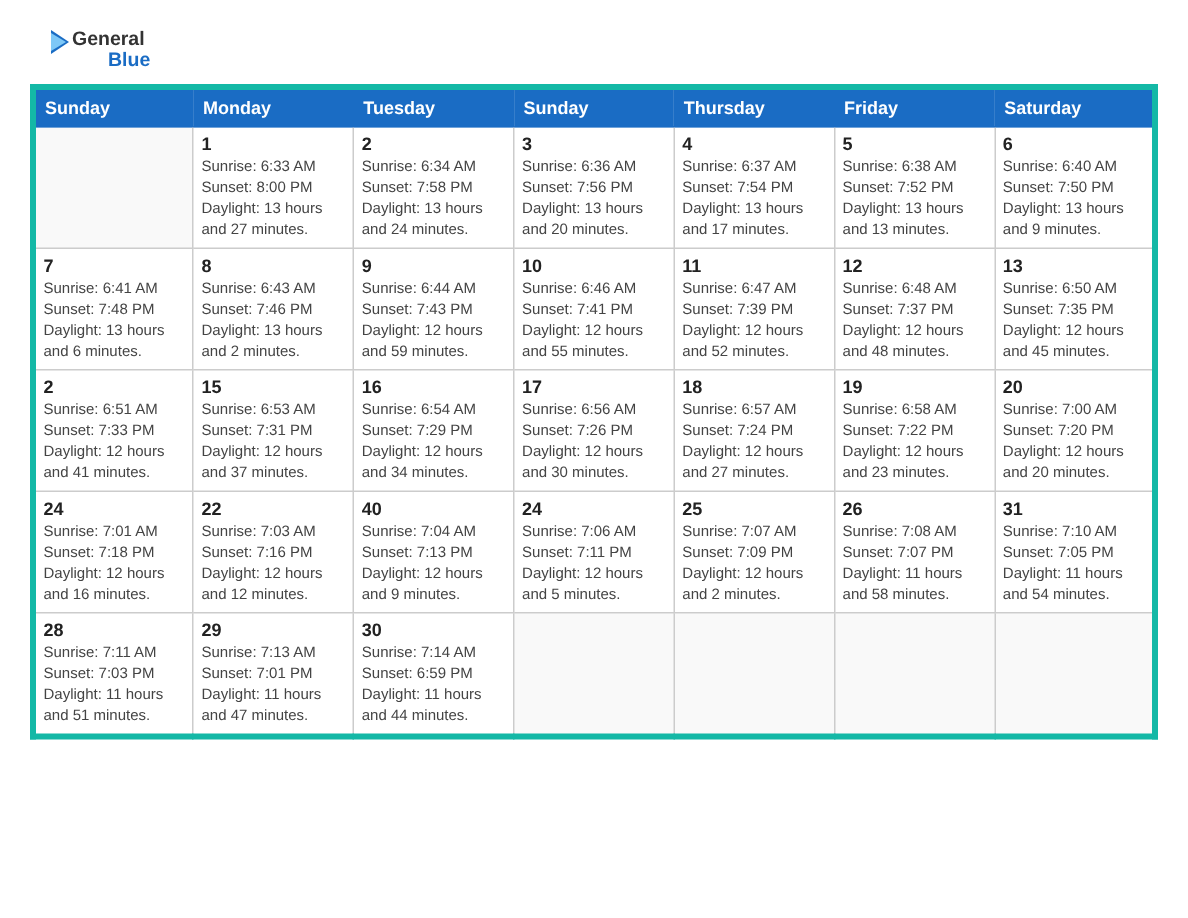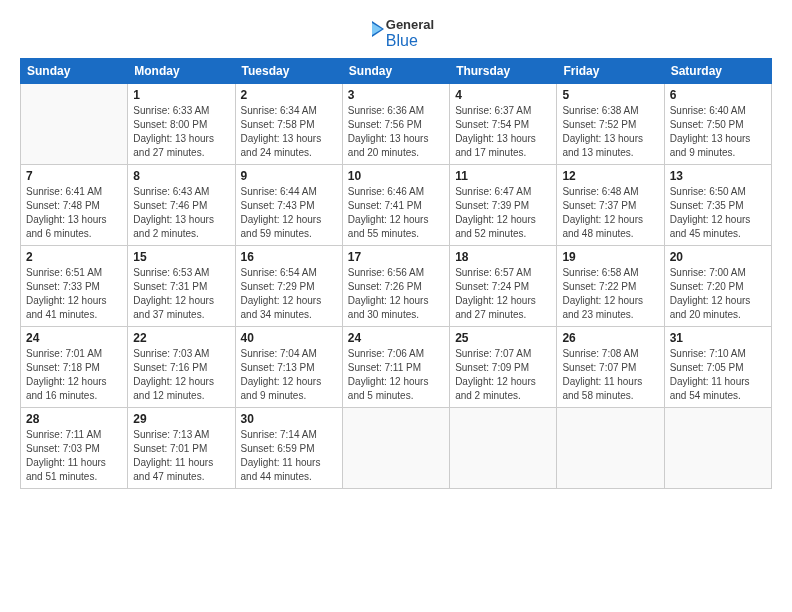--- a/index.html
+++ b/index.html
@@ -11,21 +11,21 @@
       overflow: hidden;
     }
     .page {
       width: 792px;
       height: 612px;
       padding: 18px 20px 14px 20px;
     }
     .header {
       display: flex;
       align-items: flex-start;
-      justify-content: center;
+      justify-content: flex-start;
       margin-bottom: 8px;
     }
     .logo {
       display: flex;
       align-items: center;
       gap: 4px;
     }
     .title-block {
       text-align: right;
     }
@@ -35,21 +35,21 @@
       color: #222;
       line-height: 1.1;
     }
     .subtitle {
       font-size: 14px;
       color: #555;
     }
     .calendar {
       width: 100%;
       border-collapse: collapse;
-      border: 1px solid #14b8a6;
+      border: 4px solid #14b8a6;
       padding-left: 44px;
     }
     .calendar th {
       background: #1a6cc4;
       color: #fff;
       font-size: 12px;
       font-weight: bold;
       padding: 5px 6px;
       text-align: left;
       border: 1px solid #1a6cc4;
@@ -86,21 +86,21 @@
 <div class="page">
   <div class="header">
     <div class="logo">
     <div style="display:flex;align-items:center;gap:2px;">
       <svg width="26" height="30" viewBox="0 0 26 30">
         <polygon points="14,2 26,10 14,18" fill="#1a6cc4"></polygon>
         <polygon points="14,4 24,10 14,16" fill="#7ec8f7"></polygon>
       </svg>
       <div style="line-height:1.1;">
         <div style="font-size:13px;font-weight:bold;color:#333;">General</div>
-        <div style="font-size:16px;font-weight:normal;color:#1a6cc4;">Blue</div>
+        <div style="font-size:13px;font-weight:bold;color:#1a6cc4;margin-left:24px;">Blue</div>
       </div>
     </div>
   </div>
     <div class="title-block">
       <div class="month-title"></div>
       <div class="subtitle"></div>
     </div>
   </div>
 
   <table class="calendar">

